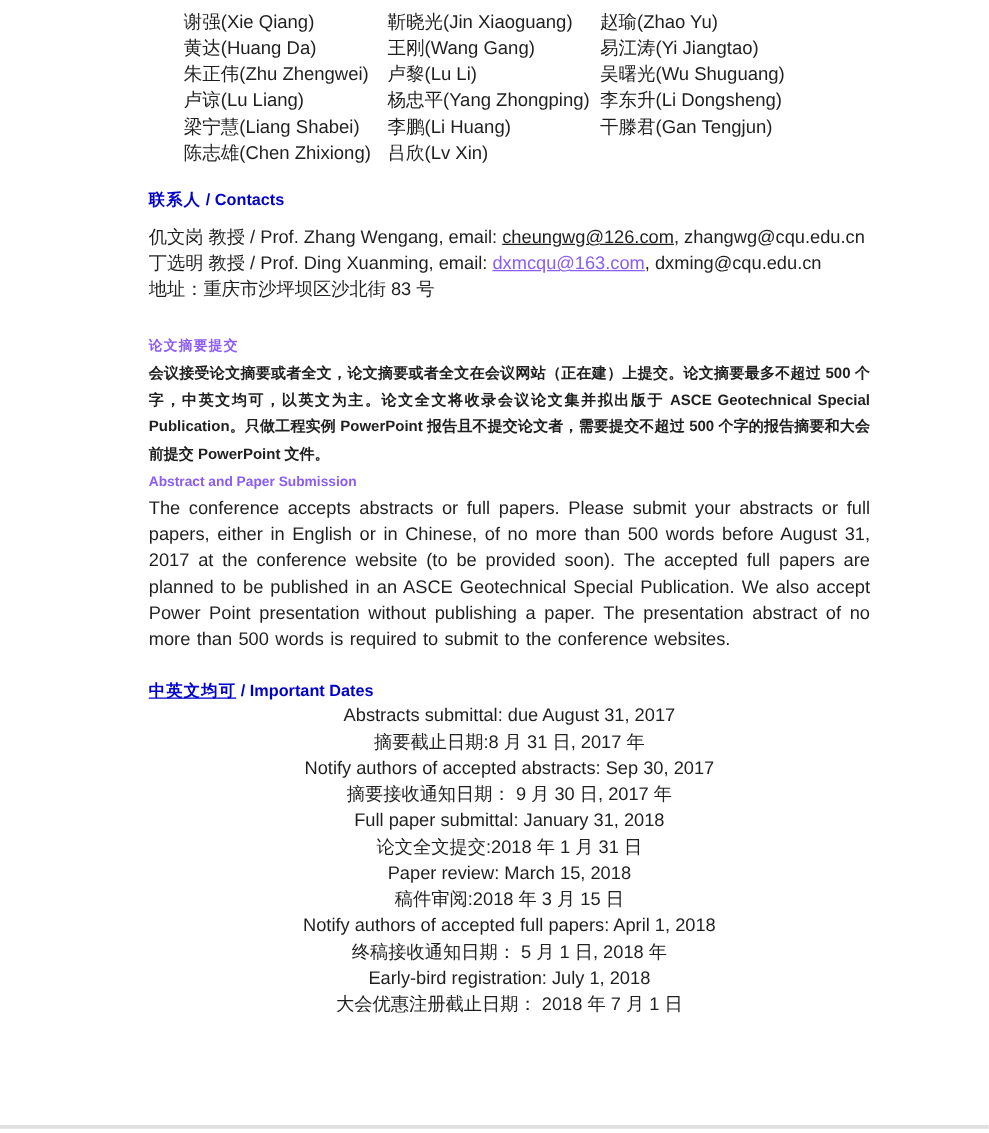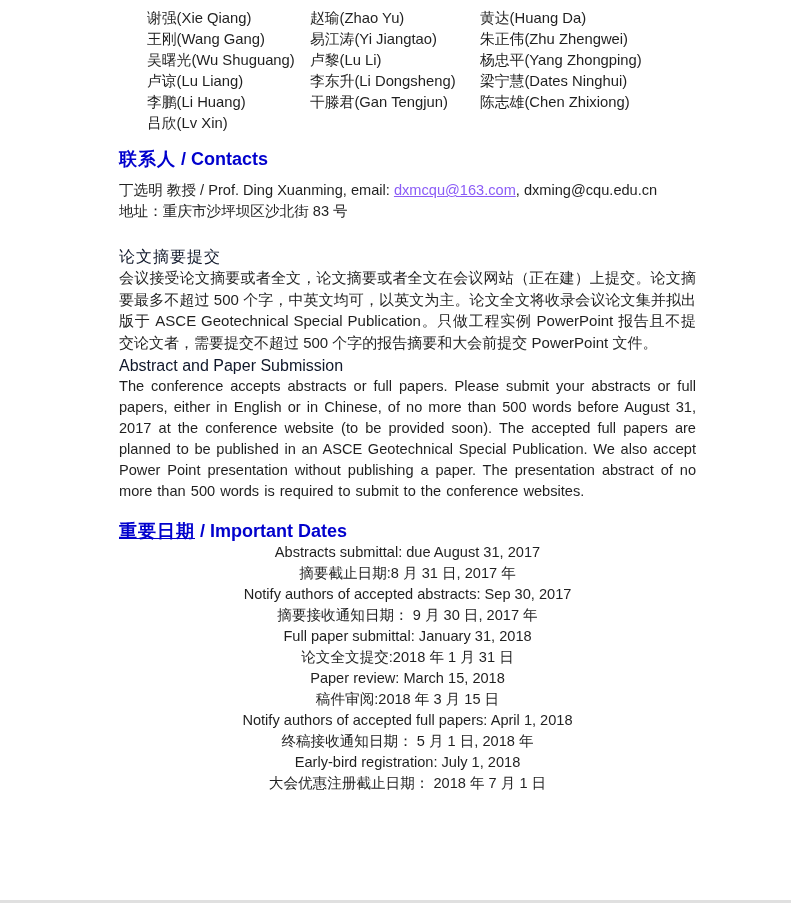--- a/index.html
+++ b/index.html
@@ -21,109 +21,113 @@
     margin-left: 28px;
     display: grid;
     grid-template-columns: 163px 170px 1fr;
     font-size: 14.8px;
   }
   .names-grid .cell { white-space: nowrap; }
 
   
   .blue-heading {
     margin: 0;
-    font-size: 18px;
+    font-size: 13px;
     font-weight: 700;
     color: #0101cd;
     line-height: 21px;
   }
   .blue-heading .zh { letter-spacing: 1px; }
   .blue-heading.underline-zh .zh { text-decoration: underline; }
   .heading-contacts { margin-top: 15px; }
   .heading-dates { margin-top: 19px; }
 
   
   .black-heading {
     margin: 0;
-    font-size: 16px;
-    font-weight: 400;
-    color: #0f172a;
+    font-size: 11px;
+    font-weight: 700;
+    color: #8b5cf6;
     line-height: 21px;
   }
   .heading-abstract-zh { margin-top: 24px; letter-spacing: 1px; }
   .heading-abstract-en { margin-top: 2px; }
 
   .contacts-block { margin-top: 10px; }
   .contacts-block .line { line-height: 21px; }
 
   a.email-link { cursor: pointer; }
   .email-black { color: #1f1f1f; text-decoration: underline; }
   .email-blue  { color: #8b5cf6; text-decoration: underline; }
 
   .para {
     margin: 0;
     text-align: justify;
   }
-  .para-zh { line-height: 21.5px; font-size: 15px; }
+  .para-zh { line-height: 21.5px; font-size: 12px; font-weight: bold; }
   .para-en { line-height: 21px; word-spacing: 1px; }
 
   .dates-list { margin: 0; padding: 0; list-style: none; text-align: center; }
   .dates-list li { line-height: 21px; }
 
   .bottom-bar {
     position: absolute;
     left: 0; right: 0;
     top: 900px;
     height: 3px;
     background: #e0e0e0;
   }
 </style>
 </head>
 <body>
 
 <div class="content">
 
   <div class="names-grid">
     <div class="cell">谢强(Xie Qiang)</div>
+    <div class="cell">靳晓光(Jin Xiaoguang)</div>
     <div class="cell">赵瑜(Zhao Yu)</div>
     <div class="cell">黄达(Huang Da)</div>
     <div class="cell">王刚(Wang Gang)</div>
     <div class="cell">易江涛(Yi Jiangtao)</div>
     <div class="cell">朱正伟(Zhu Zhengwei)</div>
+    <div class="cell">卢黎(Lu Li)</div>
     <div class="cell">吴曙光(Wu Shuguang)</div>
-    <div class="cell">卢黎(Lu Li)</div>
+    <div class="cell">卢谅(Lu Liang)</div>
     <div class="cell">杨忠平(Yang Zhongping)</div>
-    <div class="cell">卢谅(Lu Liang)</div>
     <div class="cell">李东升(Li Dongsheng)</div>
-    <div class="cell">梁宁慧(Dates Ninghui)</div>
+    <div class="cell">梁宁慧(Liang Shabei)</div>
     <div class="cell">李鹏(Li Huang)</div>
     <div class="cell">干滕君(Gan Tengjun)</div>
     <div class="cell">陈志雄(Chen Zhixiong)</div>
     <div class="cell">吕欣(Lv Xin)</div>
   </div>
 
   <h2 class="blue-heading heading-contacts">
     <span class="zh">联系人</span><span> / Contacts</span>
   </h2>
 
   <div class="contacts-block">
+    <div class="line">
+      <span>仉文岗 教授 / Prof. Zhang Wengang, email: </span><a class="email-link email-black">cheungwg@126.com</a><span>, zhangwg@cqu.edu.cn</span>
+    </div>
     <div class="line">
       <span>丁选明 教授 / Prof. Ding Xuanming, email: </span><a class="email-link email-blue">dxmcqu@163.com</a><span>, dxming@cqu.edu.cn</span>
     </div>
     <div class="line">地址：重庆市沙坪坝区沙北街 83 号</div>
   </div>
 
   <h2 class="black-heading heading-abstract-zh">论文摘要提交</h2>
   <p class="para para-zh">会议接受论文摘要或者全文，论文摘要或者全文在会议网站（正在建）上提交。论文摘要最多不超过 500 个字，中英文均可，以英文为主。论文全文将收录会议论文集并拟出版于 ASCE Geotechnical Special Publication。只做工程实例 PowerPoint 报告且不提交论文者，需要提交不超过 500 个字的报告摘要和大会前提交 PowerPoint 文件。</p>
 
   <h2 class="black-heading heading-abstract-en">Abstract and Paper Submission</h2>
   <p class="para para-en">The conference accepts abstracts or full papers. Please submit your abstracts or full papers, either in English or in Chinese, of no more than 500 words before August 31, 2017 at the conference website (to be provided soon). The accepted full papers are planned to be published in an ASCE Geotechnical Special Publication. We also accept Power Point presentation without publishing a paper. The presentation abstract of no more than 500 words is required to submit to the conference websites.</p>
 
   <h2 class="blue-heading underline-zh heading-dates">
-    <span class="zh">重要日期</span><span> / Important Dates</span>
+    <span class="zh">中英文均可</span><span> / Important Dates</span>
   </h2>
 
   <ul class="dates-list">
     <li>Abstracts submittal: due August 31, 2017</li>
     <li>摘要截止日期:8 月 31 日, 2017 年</li>
     <li>Notify authors of accepted abstracts: Sep 30, 2017</li>
     <li>摘要接收通知日期： 9 月 30 日, 2017 年</li>
     <li>Full paper submittal: January 31, 2018</li>
     <li>论文全文提交:2018 年 1 月 31 日</li>
     <li>Paper review: March 15, 2018</li>

